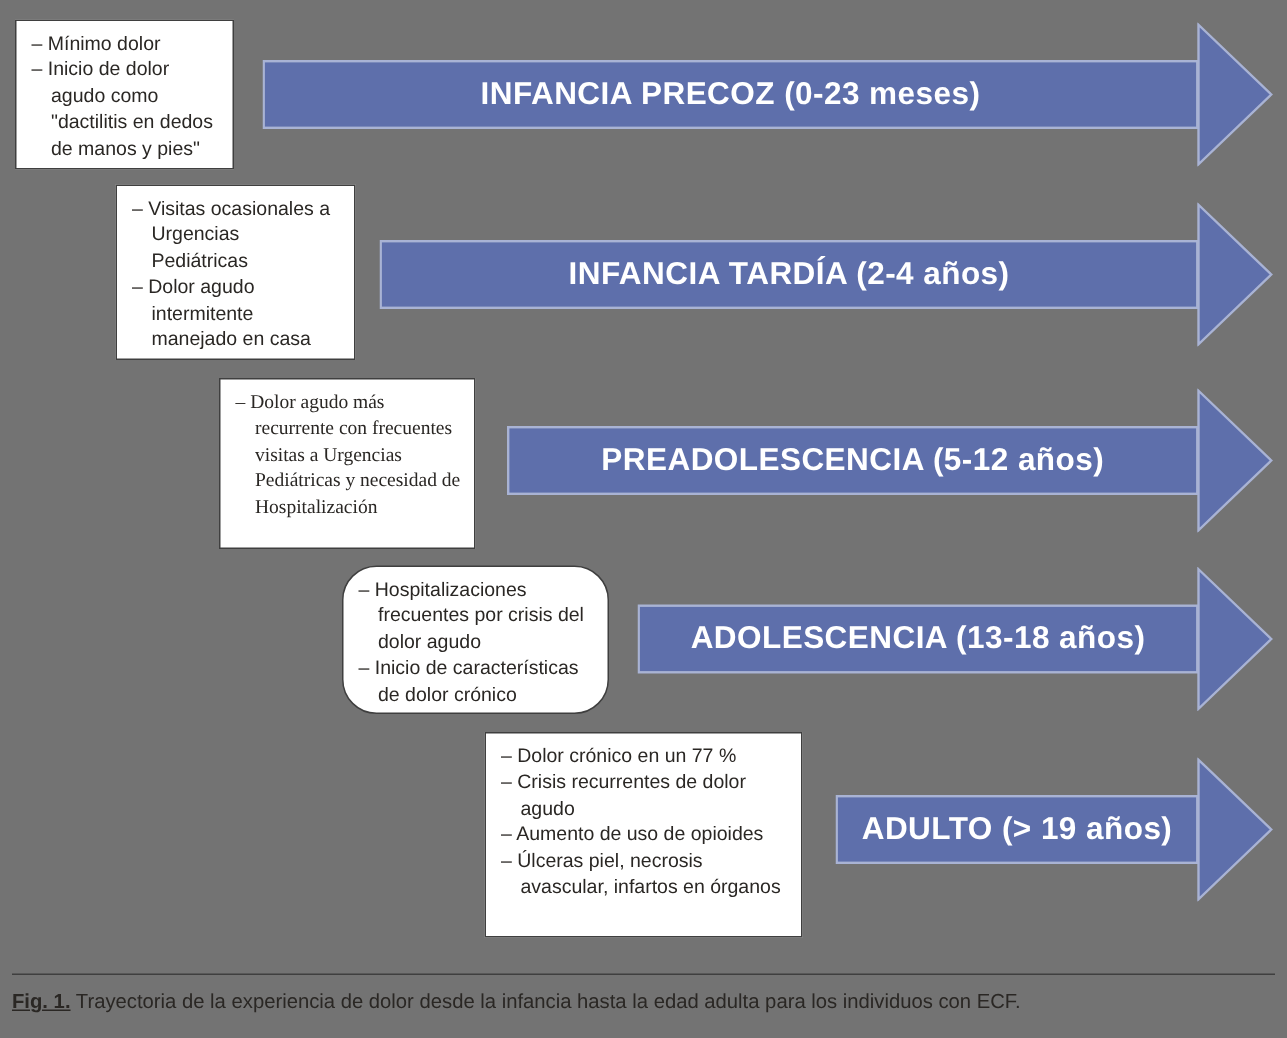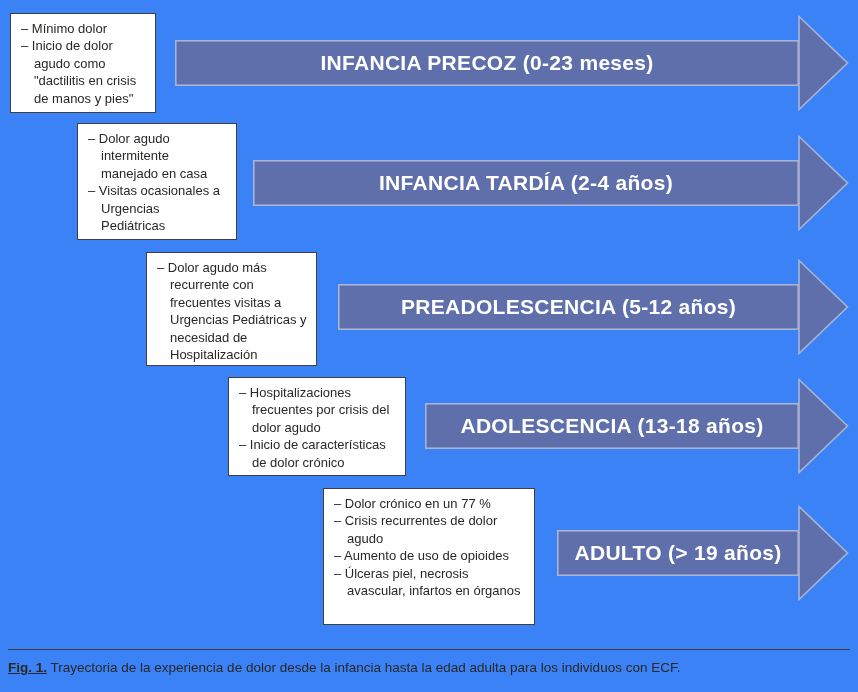--- a/index.html
+++ b/index.html
@@ -1,19 +1,19 @@
 <!DOCTYPE html>
 <html style="--arrow-fill: #5e6fab; --arrow-edge: #a9b3d4; --box-border: #3f3f3f; --ink: #2a2724; --label-text: #ffffff;"><head>
 <meta charset="utf-8">
 <style>
   html,body{margin:0;padding:0;background:#ffffff;}
   .canvas{
     position:relative;
     width:858px;height:692px;
-    background:#3b82f6;
+    background:#737373;
     font-family:"Liberation Sans", sans-serif;
     overflow:hidden;
   }
   .info-box{
     position:absolute;
     box-sizing:border-box;
     background:#ffffff;
     border:1.4px solid var(--box-border);
     padding:6px 9px 6px 10px;
     color:var(--ink);
@@ -48,23 +48,23 @@
     font-size:21px;
     font-weight:bold;
     letter-spacing:0.3px;
     white-space:nowrap;
   }
   
   .box1{left:10px; top:13px; width:146px; height:100px;}
   .arw1{left:175px; top:15px; width:674px;}
   .box2{left:77px;  top:123px;width:160px; height:117px;}
   .arw2{left:253px; top:135px;width:596px;}
-  .box3{left:146px; top:252px;width:171px; height:114px;}
+  .box3{left:146px; top:252px;width:171px; height:114px;font-family:Liberation Serif, serif;}
   .arw3{left:338px; top:259px;width:511px;text-decoration:underline;}
-  .box4{left:228px; top:377px;width:178px; height:99px;}
+  .box4{left:228px; top:377px;width:178px; height:99px;border-radius:23px;}
   .arw4{left:425px; top:378px;width:424px;}
   .box5{left:323px; top:488px;width:212px; height:137px;}
   .arw5{left:557px; top:505px;width:292px;text-decoration:underline;}
   .caption{
     position:absolute;
     left:8px; right:8px; top:649px;
     border-top:1.6px solid #3f3f3f;
     padding-top:9px;
     color:var(--ink);
     font-size:13.5px;
@@ -72,33 +72,33 @@
   }
   .fig-label{font-weight:bold;text-decoration:underline;}
 </style>
 </head>
 <body>
 
 <div class="canvas">
 
   <div class="info-box box1">
     <div class="bullet">– Mínimo dolor</div>
-    <div class="bullet">– Inicio de dolor agudo como "dactilitis en crisis de manos y pies"</div>
+    <div class="bullet">– Inicio de dolor agudo como "dactilitis en dedos de manos y pies"</div>
   </div>
   <div class="arrow-wrap arw1">
     <svg width="674" height="96" viewBox="0 0 674 96">
       <rect class="arrow-shaft" x="0.8" y="25.8" width="622.4" height="44.4"></rect>
       <polygon class="arrow-head" points="624,1.5 672.5,48 624,94.5"></polygon>
     </svg>
     <div class="arrow-label">INFANCIA PRECOZ (0-23 meses)</div>
   </div>
 
   <div class="info-box box2">
+    <div class="bullet">– Visitas ocasionales a Urgencias Pediátricas</div>
     <div class="bullet">– Dolor agudo intermitente manejado en casa</div>
-    <div class="bullet">– Visitas ocasionales a Urgencias Pediátricas</div>
   </div>
   <div class="arrow-wrap arw2">
     <svg width="596" height="96" viewBox="0 0 596 96">
       <rect class="arrow-shaft" x="0.8" y="25.8" width="544.4" height="44.4"></rect>
       <polygon class="arrow-head" points="546,1.5 594.5,48 546,94.5"></polygon>
     </svg>
     <div class="arrow-label">INFANCIA TARDÍA (2-4 años)</div>
   </div>
 
   <div class="info-box box3">

